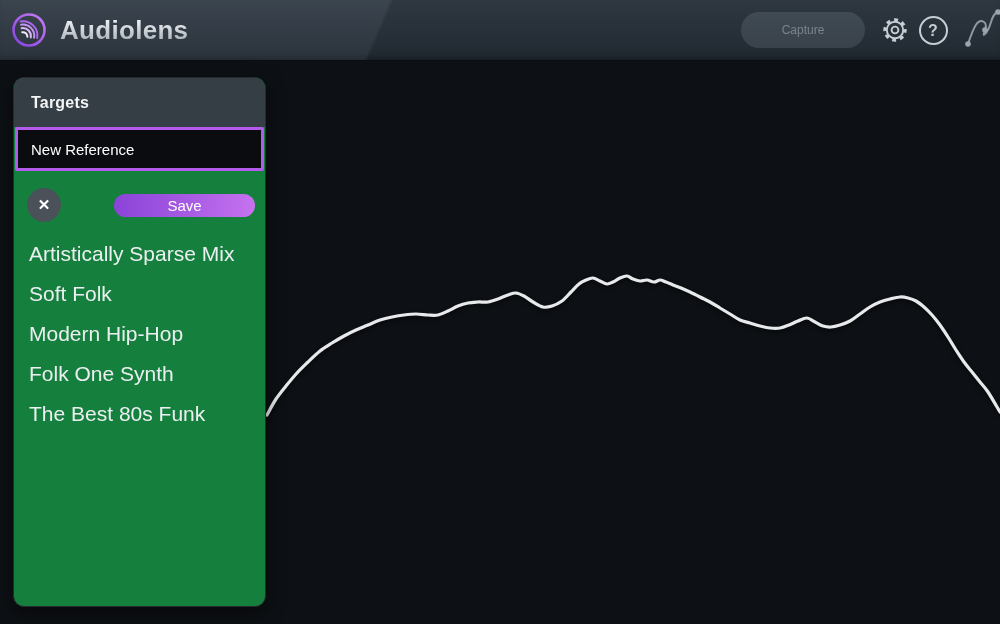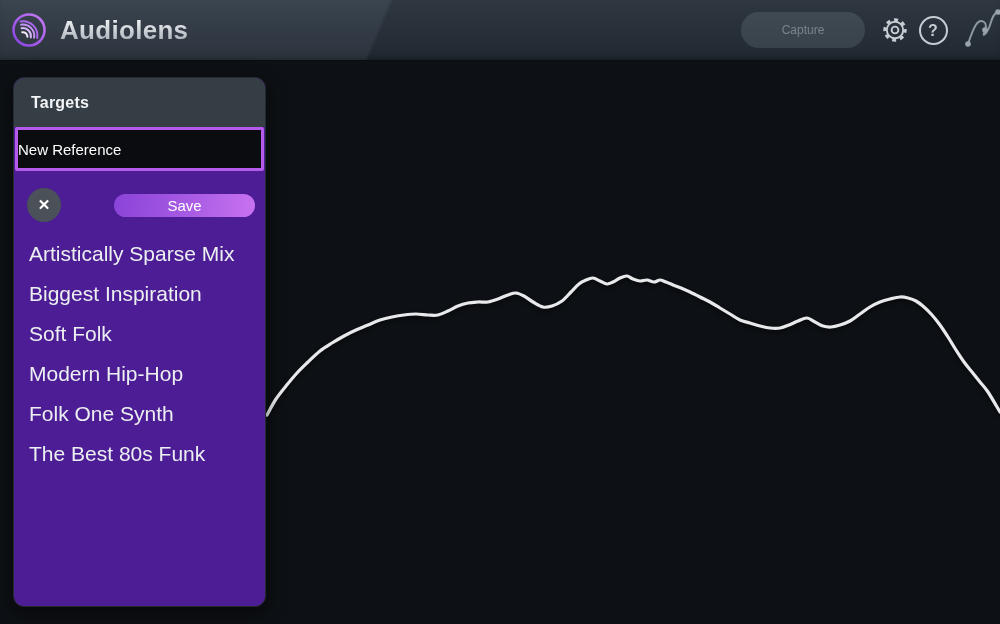--- a/index.html
+++ b/index.html
@@ -49,33 +49,33 @@
   .spectrum-svg{position:absolute;left:0;top:0;z-index:1;pointer-events:none;}
   .spectrum-path{
     fill:none;stroke:#e7e9eb;stroke-width:3.2;
     stroke-linecap:round;stroke-linejoin:round;
     filter:drop-shadow(0 2px 2px rgba(0,0,0,.55));
   }
 
   
   .panel{
     position:absolute;left:13px;top:77px;width:253px;height:530px;
-    background:#4c1d95;border:1px solid #262b31;border-radius:11px;
+    background:#15803d;border:1px solid #262b31;border-radius:11px;
     box-shadow:0 6px 18px rgba(0,0,0,.5);
     z-index:5;box-sizing:border-box;overflow:hidden;
   }
   .panel-header{
     height:49px;background:#353d45;
     display:flex;align-items:center;padding-left:17px;
   }
   .panel-title{font-size:16px;font-weight:bold;color:#f2f4f6;letter-spacing:.2px;}
   .ref-input{
     display:block;box-sizing:border-box;width:calc(100% - 2px);height:44px;margin:0 1px;
     background:#0a0c0f;border:3px solid #b55bec;border-radius:2px;
-    color:#ffffff;font-size:15px;font-family:inherit;padding:0 0;outline:none;
+    color:#ffffff;font-size:15px;font-family:inherit;padding:0 13px;outline:none;
   }
   .actions-row{
     margin-top:16px;padding:0 10px 0 13px;
     display:flex;align-items:center;height:36px;
   }
   .close-btn{
     width:34px;height:34px;border:none;border-radius:50%;
     background:#4a5158;color:#ffffff;font-size:15px;font-weight:bold;
     display:flex;align-items:center;justify-content:center;cursor:pointer;padding:0;
   }
@@ -155,19 +155,18 @@
 
   <div class="actions-row">
     <button class="close-btn">
       <span>✕</span>
     </button>
     <button class="save-btn">Save</button>
   </div>
 
   <div class="target-list">
     <div class="target-item">Artistically Sparse Mix</div>
-    <div class="target-item">Biggest Inspiration</div>
     <div class="target-item">Soft Folk</div>
     <div class="target-item">Modern Hip-Hop</div>
     <div class="target-item">Folk One Synth</div>
     <div class="target-item">The Best 80s Funk</div>
   </div>
 </aside>
 
 </body></html>

